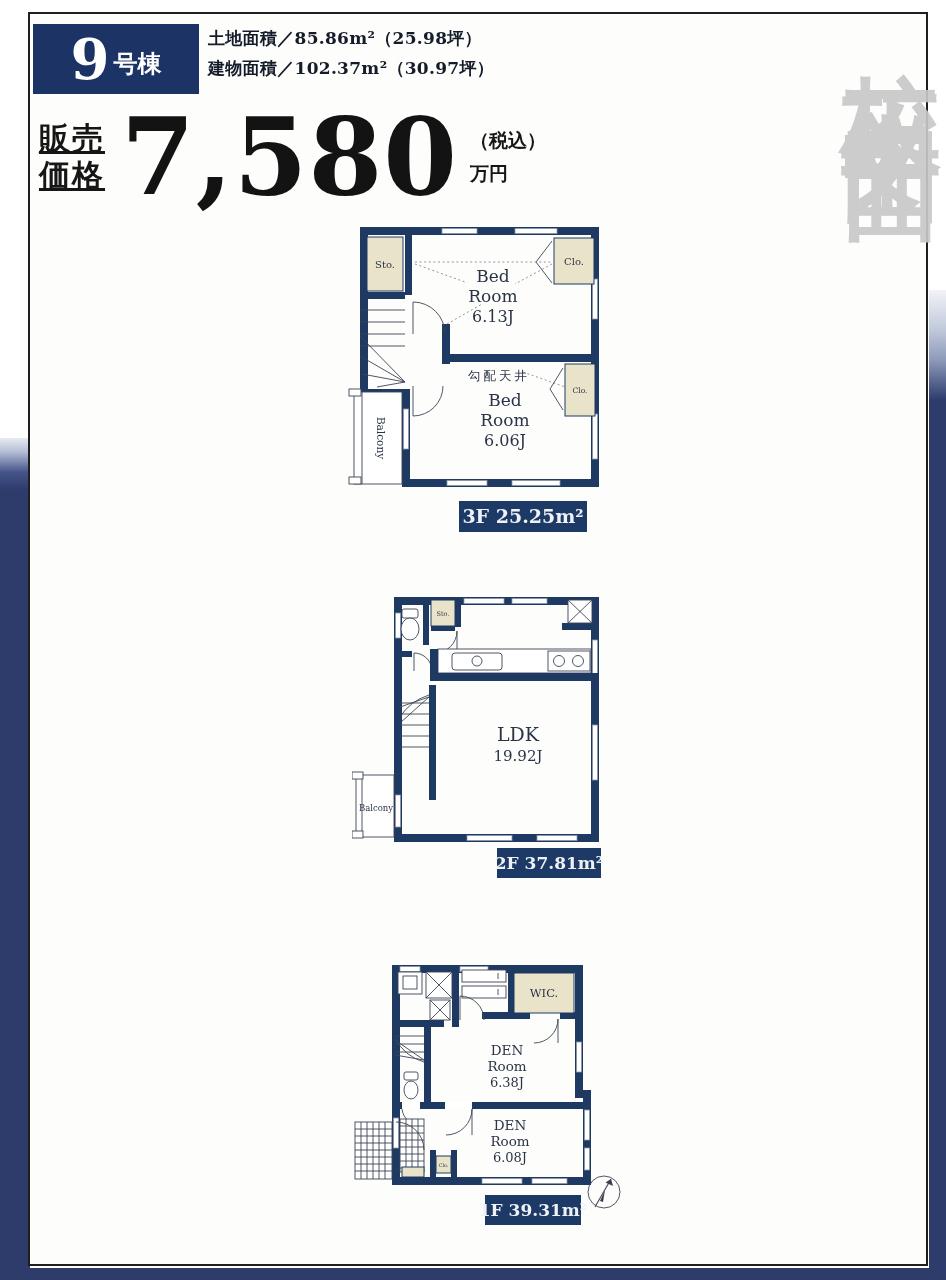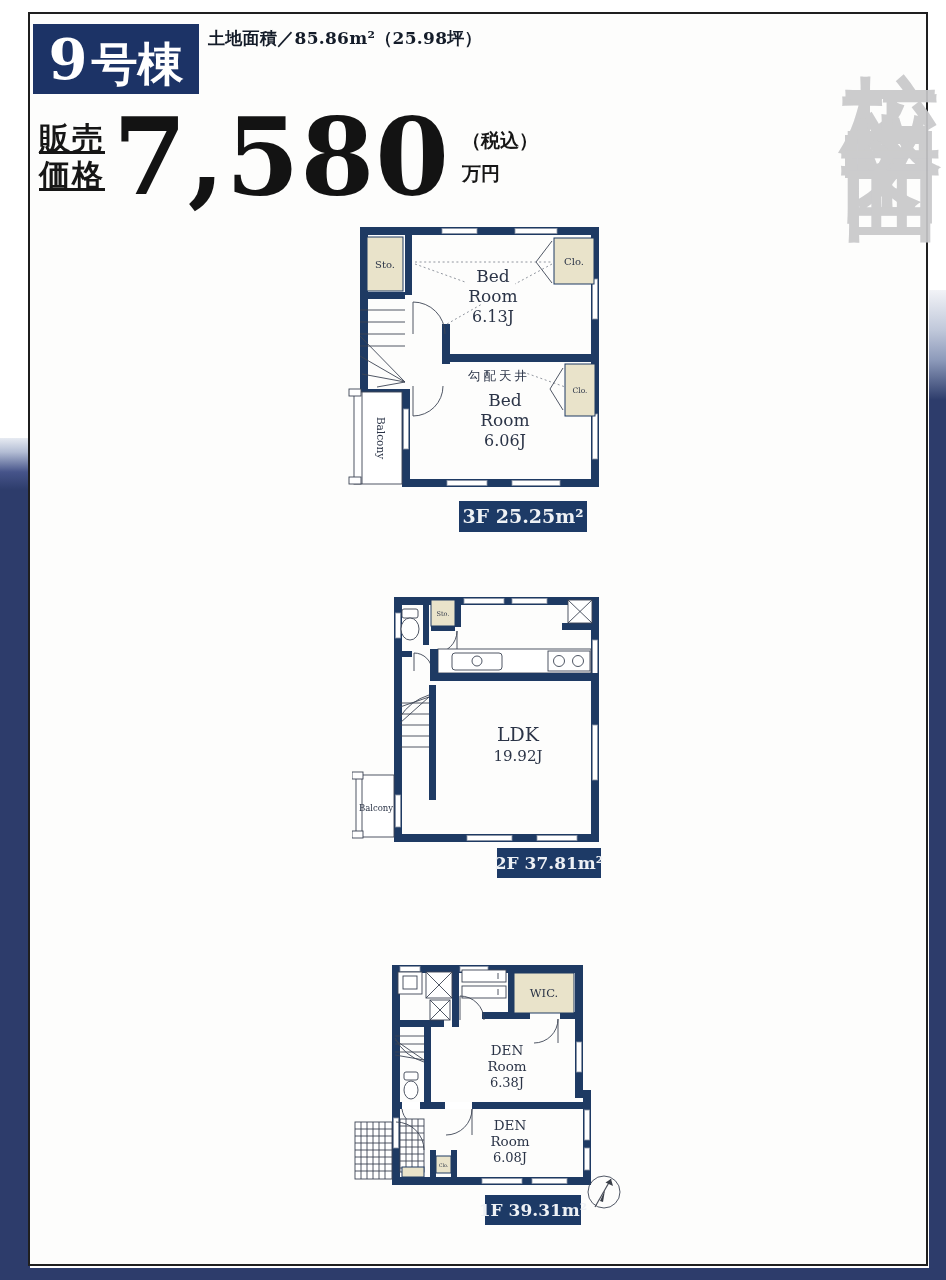--- a/index.html
+++ b/index.html
@@ -17,29 +17,29 @@
     border:2px solid #1f1f1f;box-sizing:border-box;z-index:1;}
 
   .watermark{position:absolute;left:843px;top:-8px;z-index:3;writing-mode:vertical-rl;
     font-size:100px;line-height:1;letter-spacing:20px;font-weight:bold;color:#c8c8ca;opacity:.92;
     font-family:"DejaVu Serif",serif;pointer-events:none;}
 
   
   .unit-box{position:absolute;left:3px;top:10px;width:166px;height:70px;background:#1c3366;
     color:#fff;display:flex;align-items:center;justify-content:center;gap:4px;}
   .unit-num{font-size:56px;font-weight:bold;line-height:1;}
-  .unit-suffix{font-size:46px;font-weight:bold;line-height:1;padding-top:10px;}
+  .unit-suffix{font-size:24px;font-weight:bold;line-height:1;padding-top:10px;}
   .details{position:absolute;left:178px;top:9px;font-size:17px;font-weight:bold;color:#141c29;
     line-height:30px;letter-spacing:.3px;white-space:nowrap;}
 
   
   .price-row{position:absolute;left:9px;top:94px;height:98px;display:flex;align-items:center;}
   .price-label{font-size:31px;font-weight:bold;color:#161616;line-height:37px;letter-spacing:2px;text-decoration:underline;}
   .price-label span{display:block;}
-  .price-amount{font-size:106px;font-weight:bold;color:#131313;line-height:98px;margin-left:8px;
+  .price-amount{font-size:106px;font-weight:bold;color:#131313;line-height:98px;margin-left:16px;
     letter-spacing:1px;}
   .price-suffix{font-size:19px;font-weight:bold;color:#161616;line-height:33px;margin-left:12px;}
   .price-suffix span{display:block;}
 
   
   .plan{position:absolute;}
   .wall{fill:#1e3a63;}
   .win{fill:#ffffff;stroke:#8a94a6;stroke-width:.8;}
   .beige{fill:#e9e3ca;stroke:#1e3a63;stroke-width:1;}
   .thin{fill:none;stroke:#3c4454;stroke-width:.9;}
@@ -58,20 +58,21 @@
   <div class="bg-bottom"></div>
 
   <div class="page">
 
     <div class="unit-box">
       <span class="unit-num">9</span>
       <span class="unit-suffix">号棟</span>
     </div>
     <div class="details">
       <div>土地面積／85.86m²（25.98坪）</div>
+      <div>建物面積／102.37m²（30.97坪）</div>
     </div>
 
     <div class="price-row">
       <div class="price-label">
         <span>販売</span>
         <span>価格</span>
       </div>
       <div class="price-amount">7,580</div>
       <div class="price-suffix">
         <span>（税込）</span>

